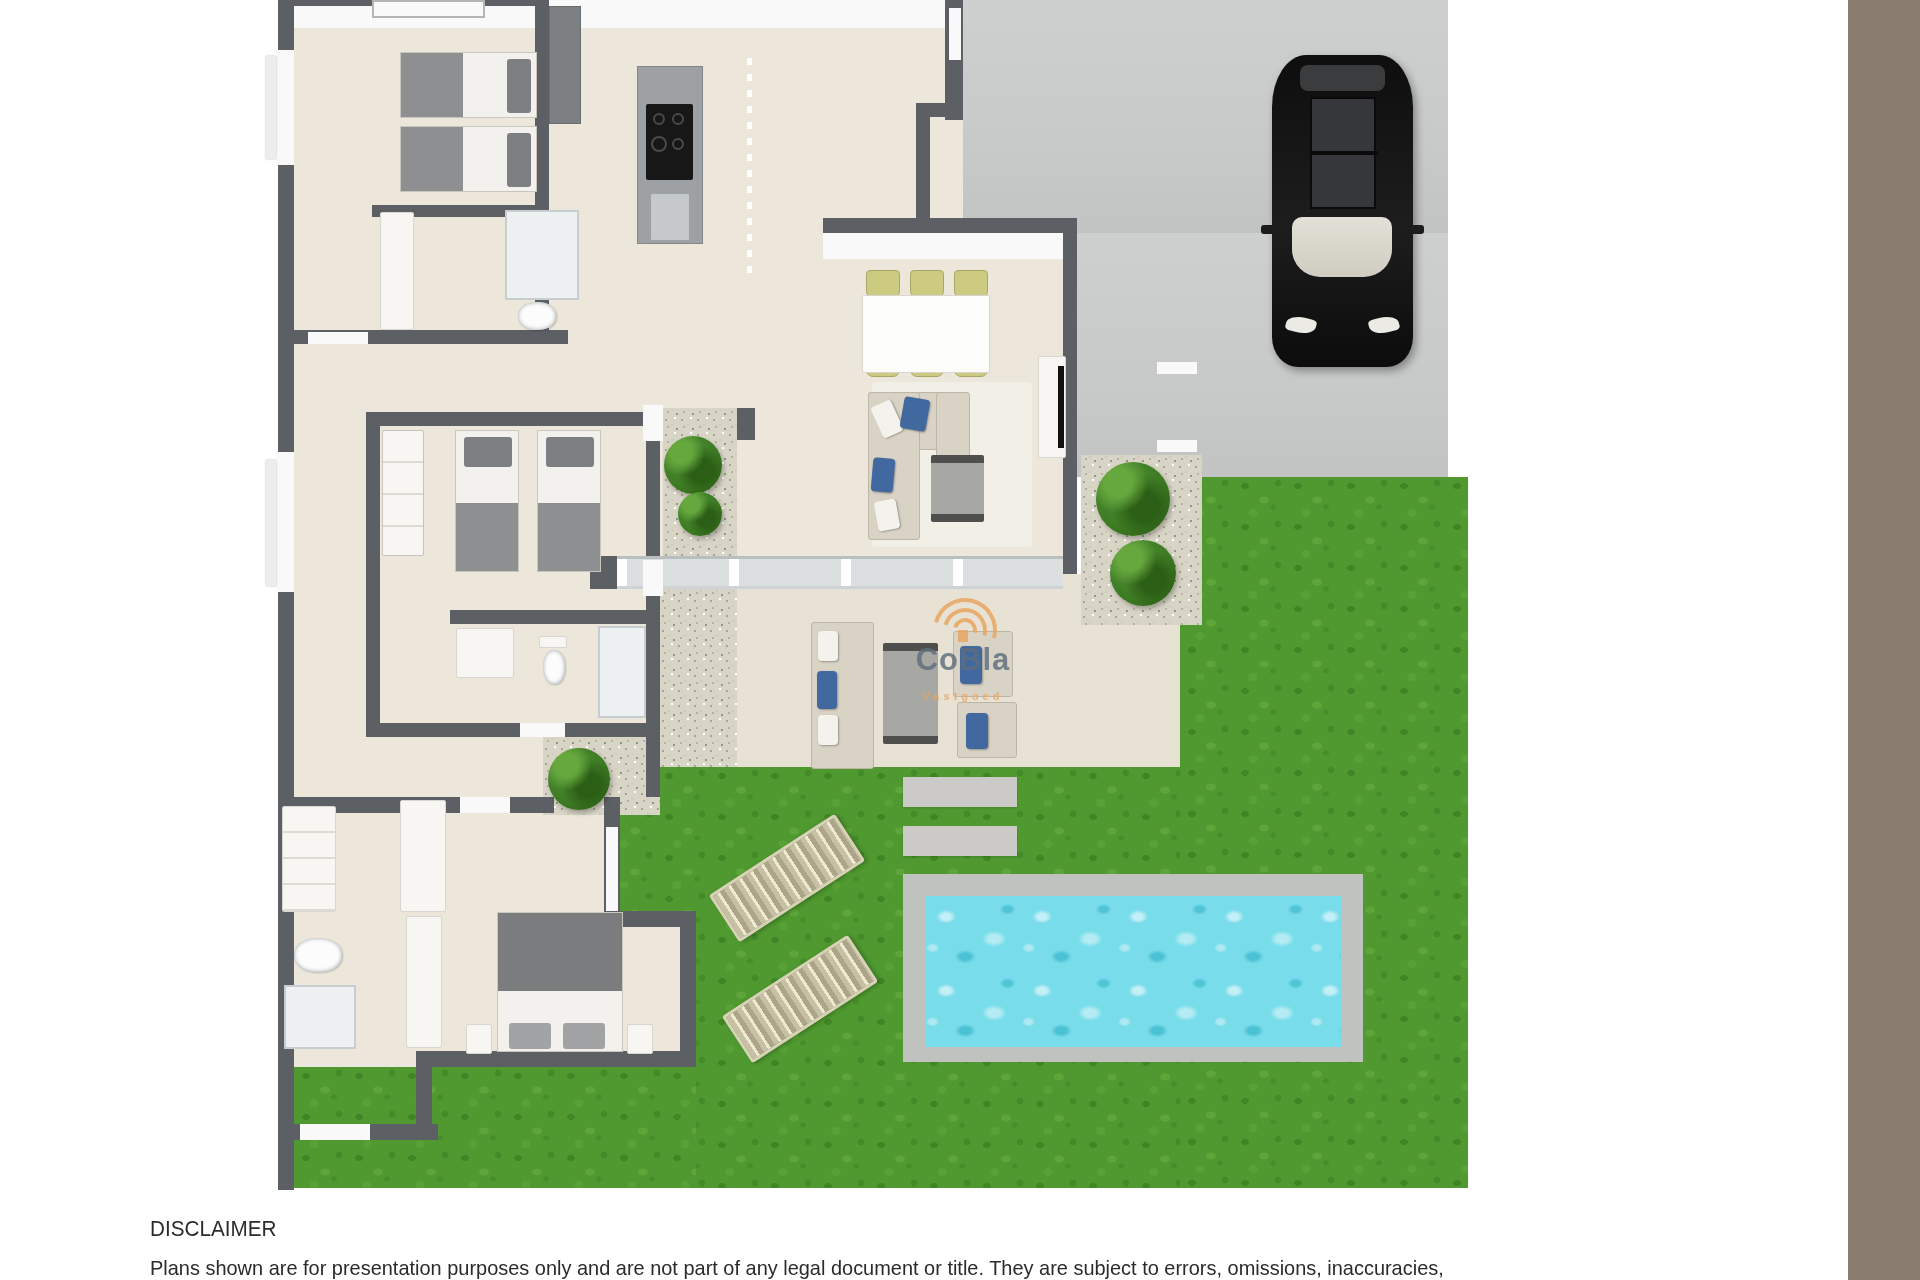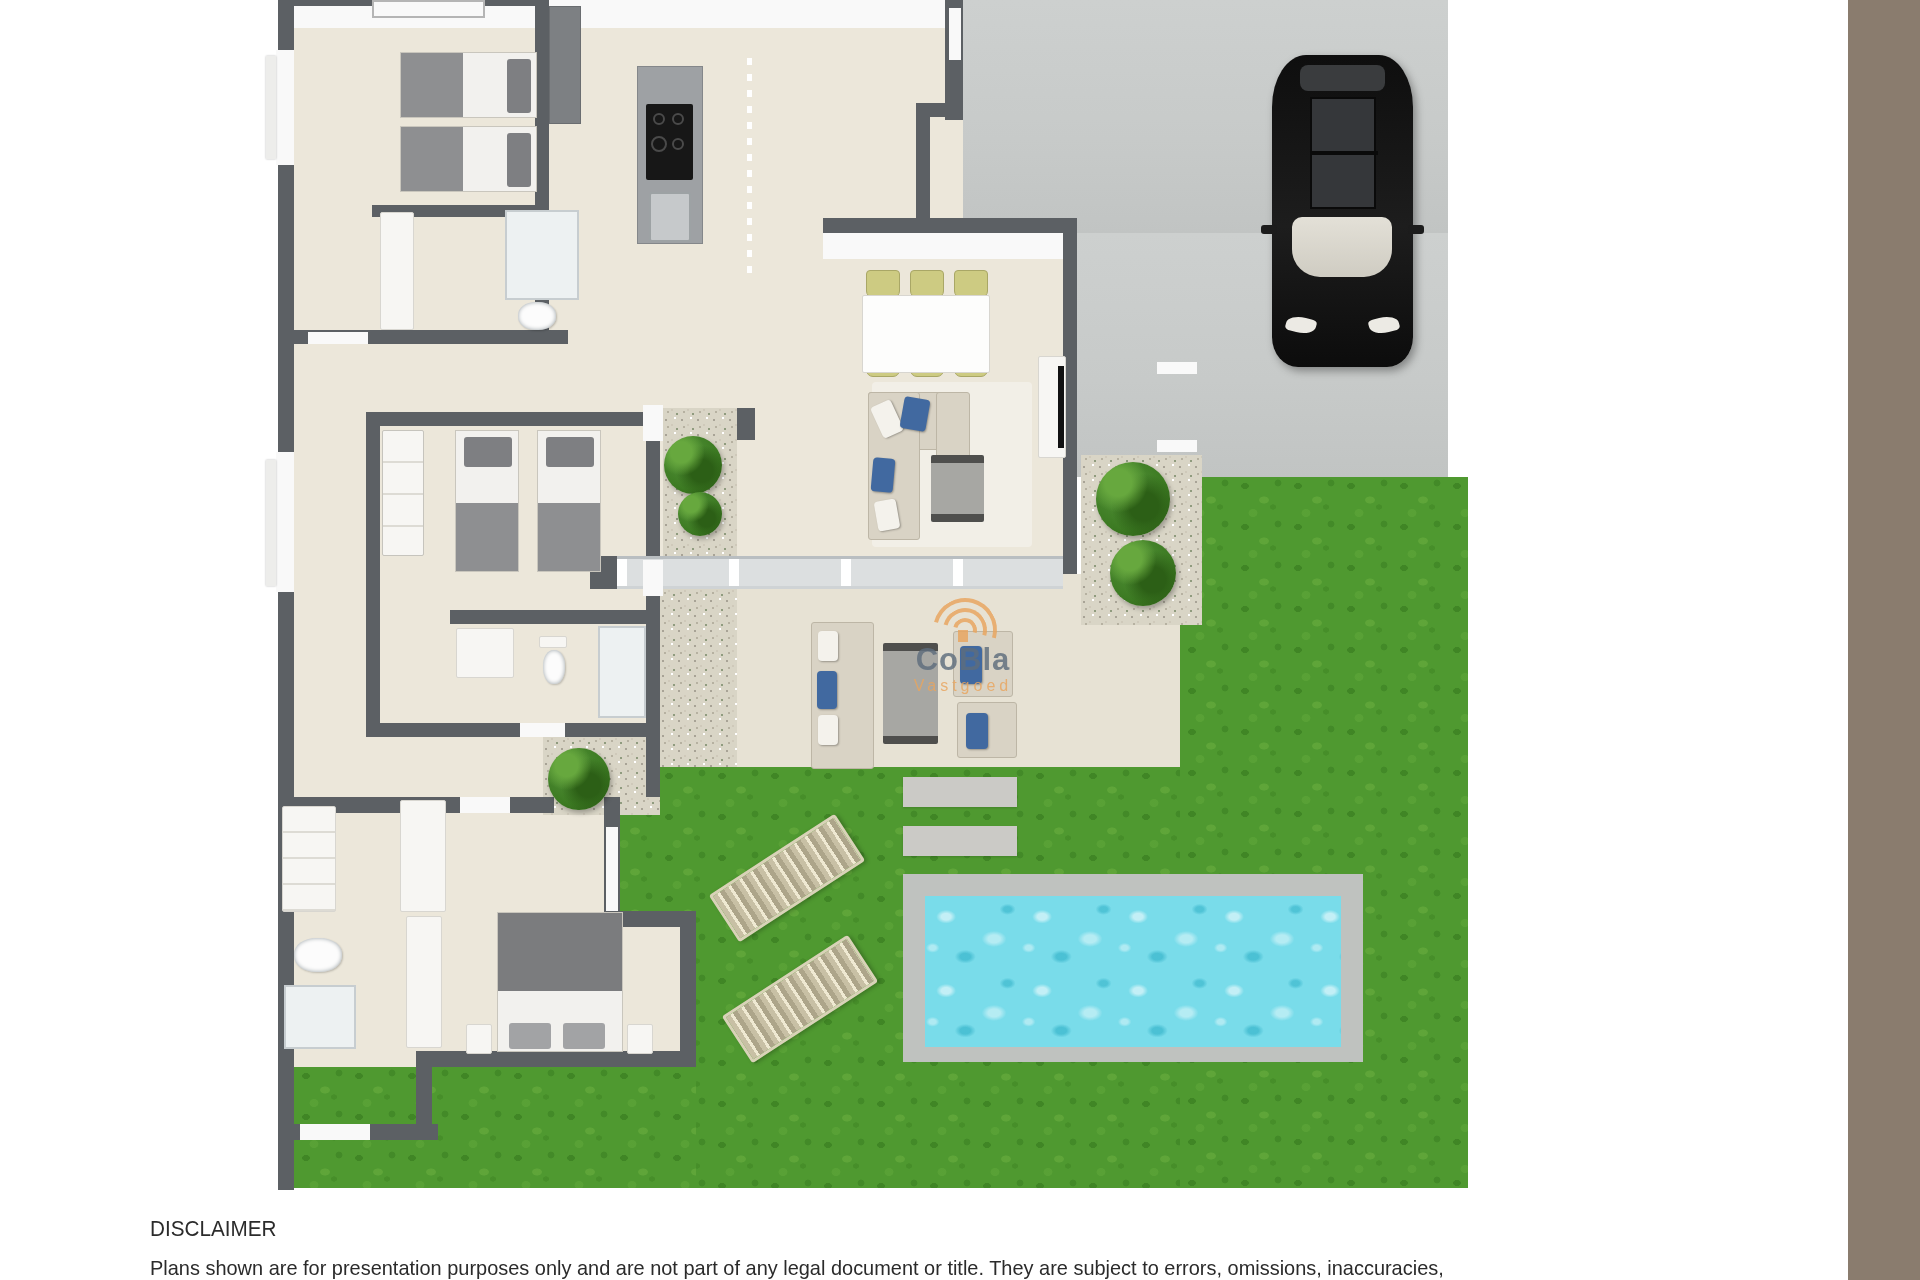--- a/index.html
+++ b/index.html
@@ -78,21 +78,21 @@
   .burner{position:absolute;border:2px solid #4a4a4a;border-radius:50%;}
   .sinkbox{background:#c6c9cb;border:2px solid #9da2a4;border-radius:3px;}
 
   
   .car-body{background:linear-gradient(180deg,#0e0e0e,#1d1d1d 55%,#0c0c0c);border-radius:34px 34px 26px 26px / 52px 52px 30px 30px;box-shadow:3px 4px 8px rgba(0,0,0,.35);}
   .car-part{position:absolute;}
 
   
   .wm{opacity:.82;text-align:center;}
   .wm-brand{font-size:31px;font-weight:bold;color:var(--watermark_gray,#5e6d7d);letter-spacing:1px;line-height:1;}
-  .wm-sub{font-size:16px;font-weight:normal;color:var(--watermark_orange,#e9a55e);letter-spacing:4px;line-height:1.2;}
+  .wm-sub{font-size:11px;font-weight:bold;color:var(--watermark_orange,#e9a55e);letter-spacing:4px;line-height:1.2;margin-top:14px;}
   .arc{position:absolute;border:4px solid var(--watermark_orange,#e9a55e);border-radius:50%;border-bottom-color:transparent;border-left-color:transparent;transform:rotate(-30deg);}
 
   
   .disc-title{font-size:22px;font-weight:500;color:var(--text,#2b2b2b);transform:scaleX(.94);transform-origin:left;white-space:nowrap;}
   .disc-body{font-size:21px;font-weight:400;color:var(--text,#2b2b2b);transform:scaleX(.95);transform-origin:left;white-space:nowrap;}
 </style>
 </head>
 <body>
 
 <div id="canvas">

